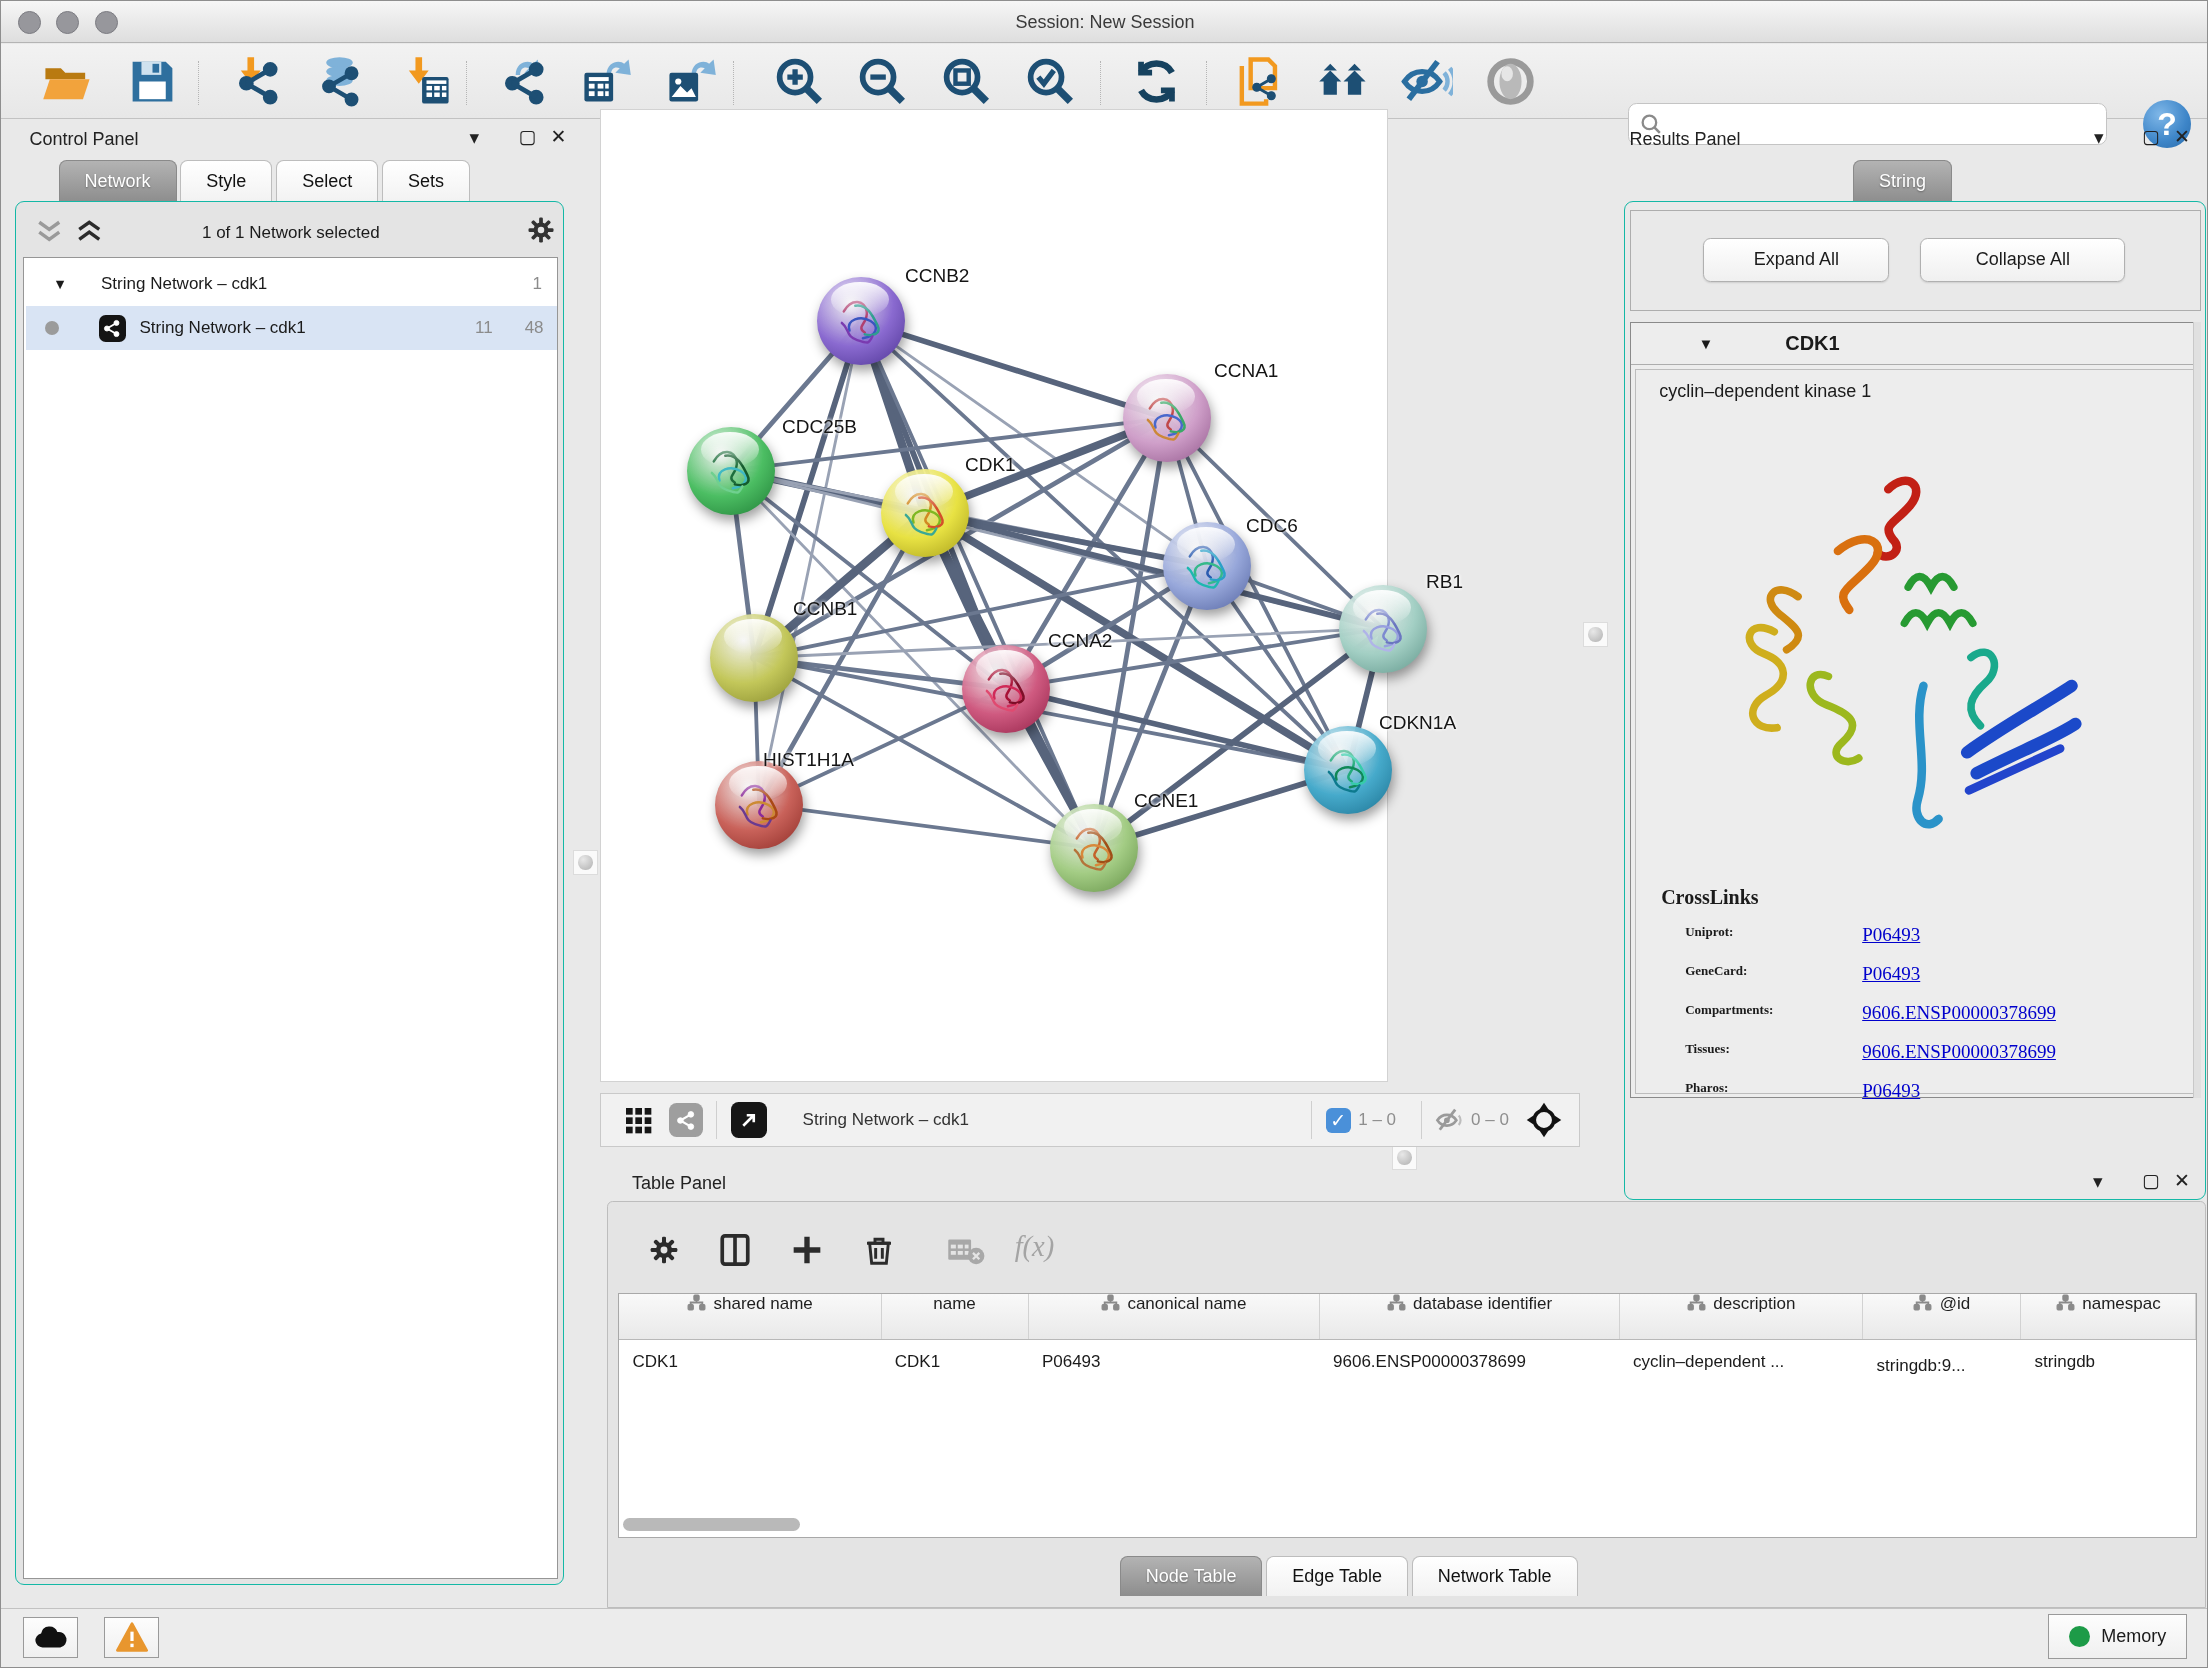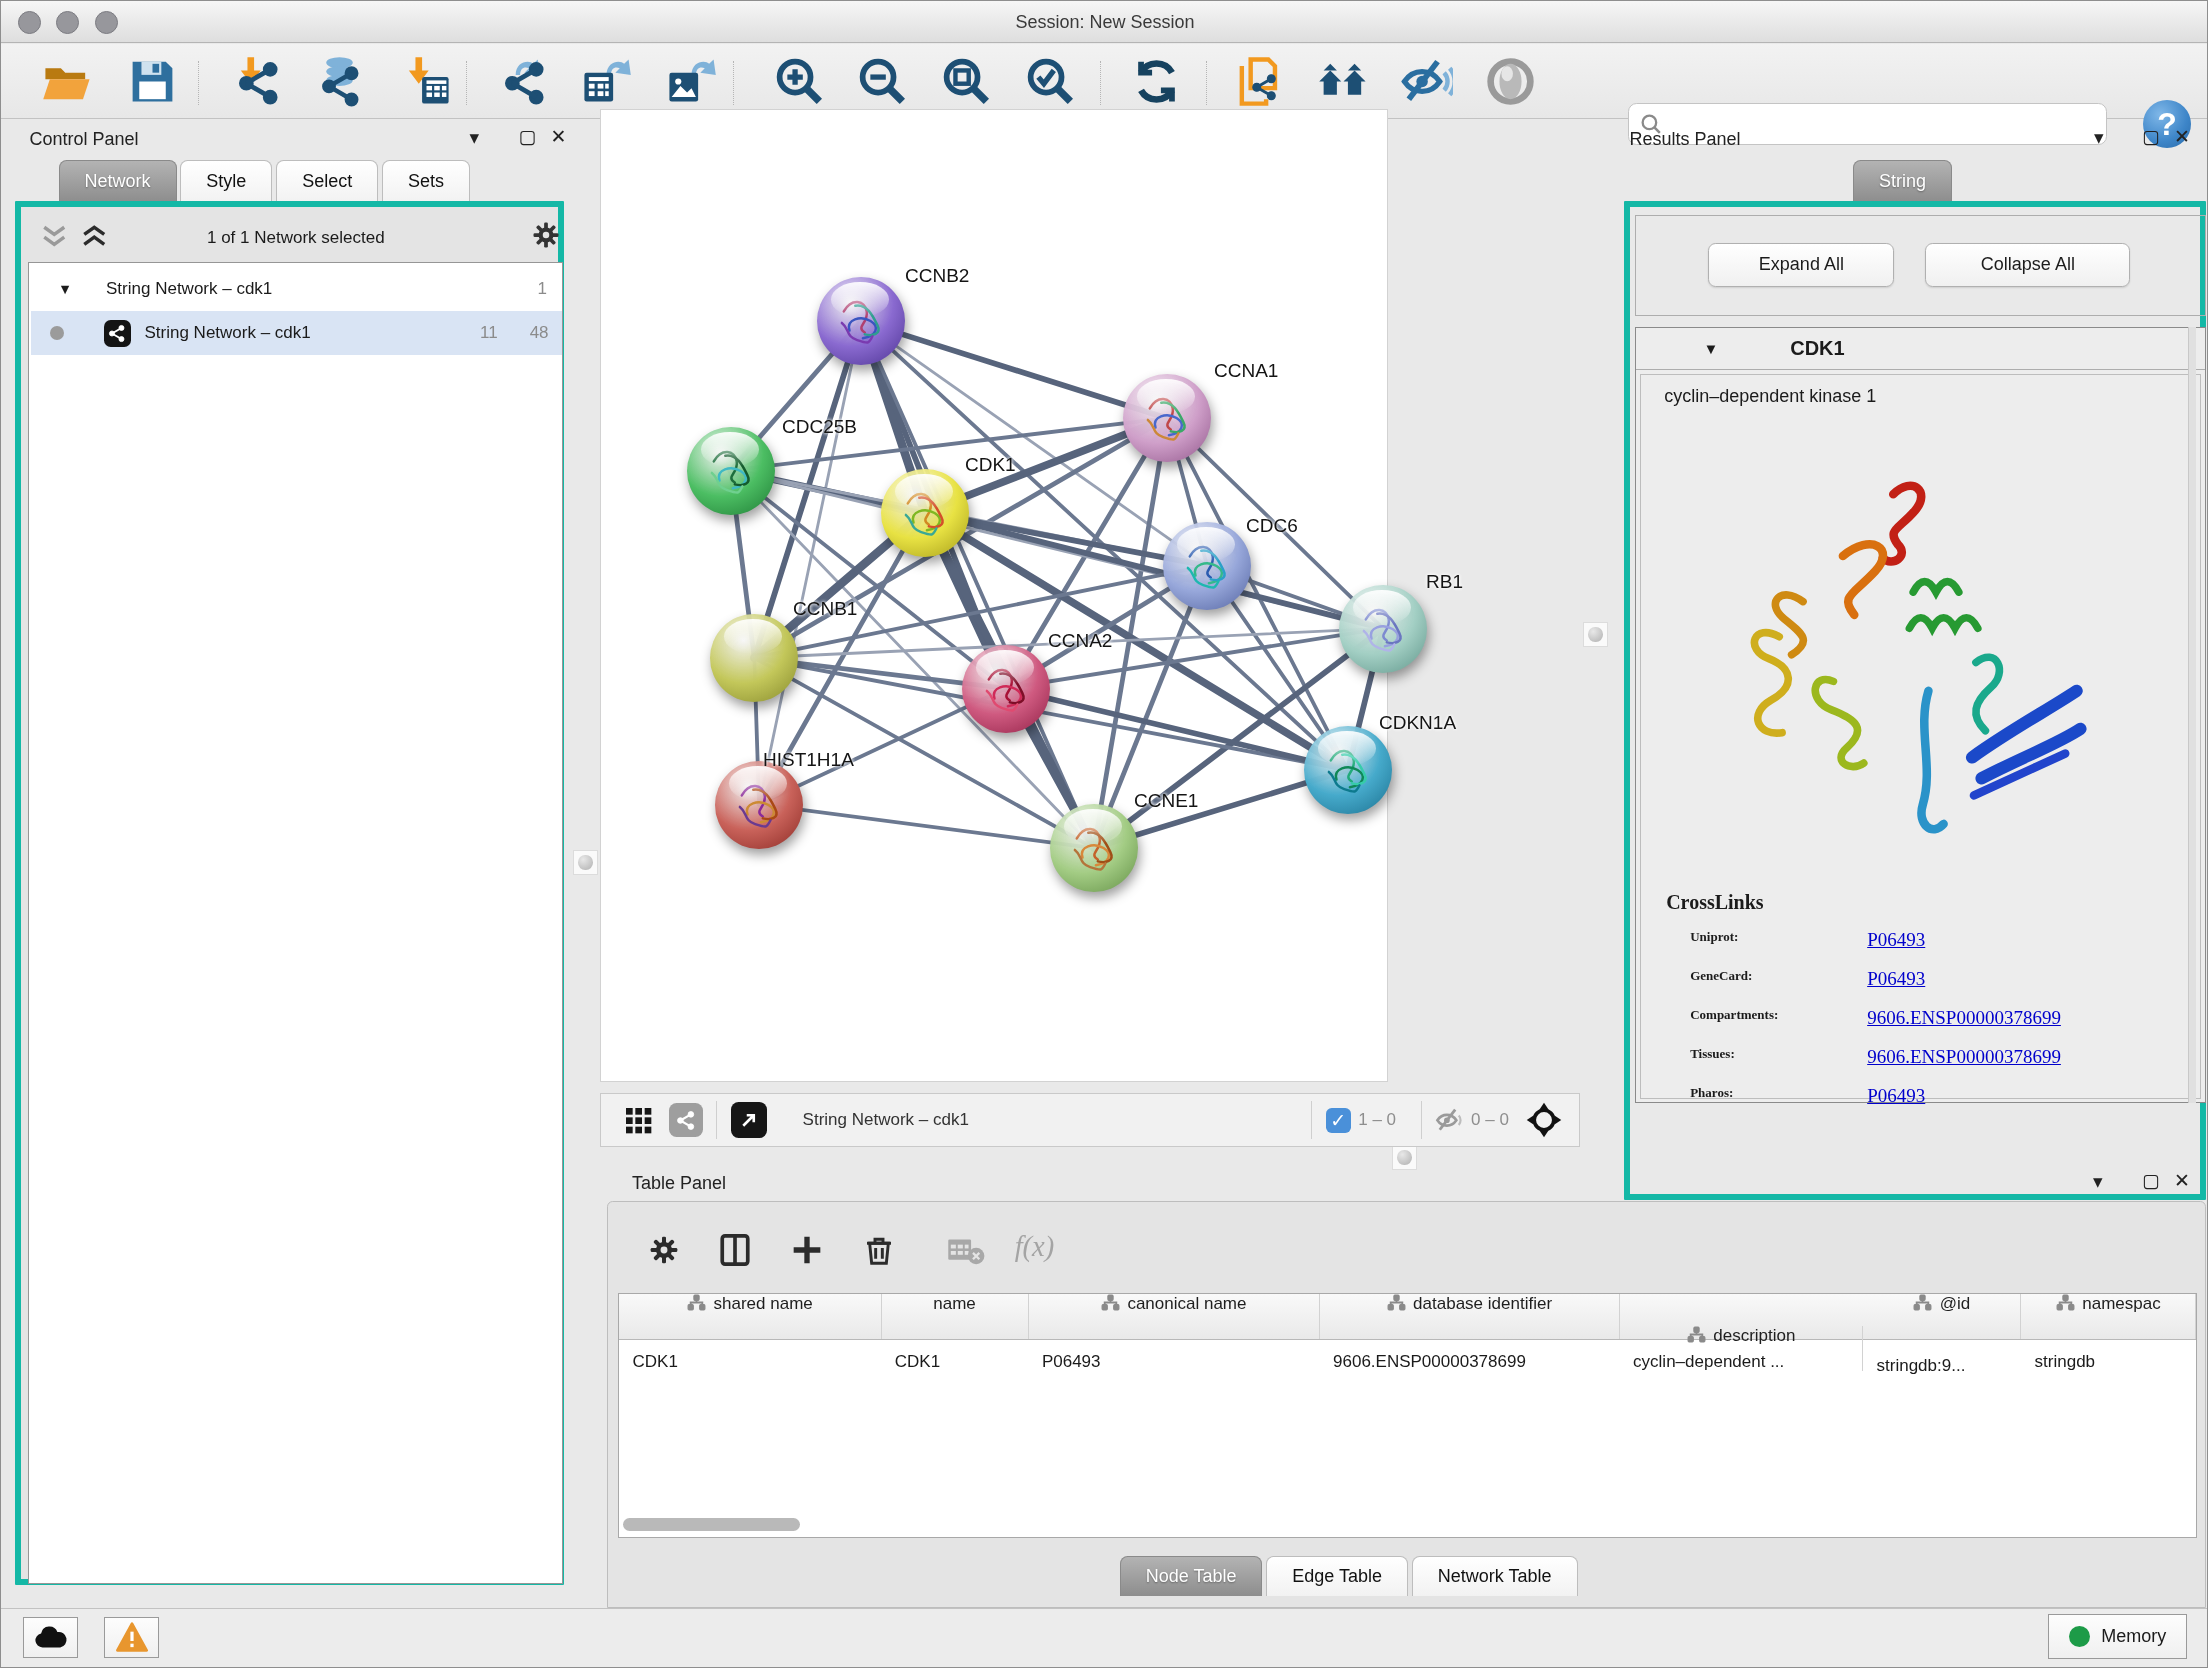--- a/index.html
+++ b/index.html
@@ -27,21 +27,21 @@
     color:#fff;font-size:32px;font-weight:bold;text-align:center;line-height:48px;}
   
   .panel-title{font-size:18px;color:#222;}
   .pctrl{font-size:19px;color:#222;}
   .tabstrip{display:flex;gap:3.8px;}
   .tab{height:42px;padding:0 25px;display:flex;align-items:center;justify-content:center;
     font-size:18px;border:1px solid #bdbdbd;border-bottom:none;border-radius:7.6px 7.6px 0 0;
     background:linear-gradient(#ffffff,#f2f2f2);color:#111;}
   .tab.active{background:linear-gradient(#b3b3b3,#8d8d8d);color:#fff;border-color:#8a8a8a;
     text-shadow:0 1px 1.9px rgba(0,0,0,.35);}
-  .groupbox{background:#e4e4e4;border:6px solid #14b8a6;border-radius:1px;}
+  .groupbox{background:#e4e4e4;border:1px solid #14b8a6;border-radius:9px;}
   .btn{background:linear-gradient(#ffffff,#f0f0f0);border:1px solid #b0b0b0;border-radius:7.6px;
     font-size:18px;display:flex;align-items:center;justify-content:center;box-shadow:0 1px 1.9px rgba(0,0,0,.12);}
   
   .netlist{background:#fff;border:1px solid #969696;}
   .netrow{position:absolute;left:1.9px;width:531px;height:44px;display:flex;align-items:center;font-size:17px;}
   .netrow.sel{background:#d9e4f4;}
   .numgray{color:#8b8b8b;}
   .shareicon{width:27px;height:27px;border-radius:6.7px;background:#141414;display:flex;
     align-items:center;justify-content:center;}
   
@@ -672,21 +672,21 @@
                 <use href="#tree-glyph"></use>
               </svg>
               <span>canonical name</span>
             </div>
             <div class="th" style="width: 302px;">
               <svg width="19" height="17" viewBox="0 0 18 16" fill="#8a8a8a" stroke="#8a8a8a">
                 <use href="#tree-glyph"></use>
               </svg>
               <span>database identifier</span>
             </div>
-            <div class="th" style="width: 245px; margin-top: 32px;">
+            <div class="th" style="width: 245px;">
               <svg width="19" height="17" viewBox="0 0 18 16" fill="#8a8a8a" stroke="#8a8a8a">
                 <use href="#tree-glyph"></use>
               </svg>
               <span>description</span>
             </div>
             <div class="th" style="width: 159px;">
               <svg width="19" height="17" viewBox="0 0 18 16" fill="#8a8a8a" stroke="#8a8a8a">
                 <use href="#tree-glyph"></use>
               </svg>
               <span>@id</span>

